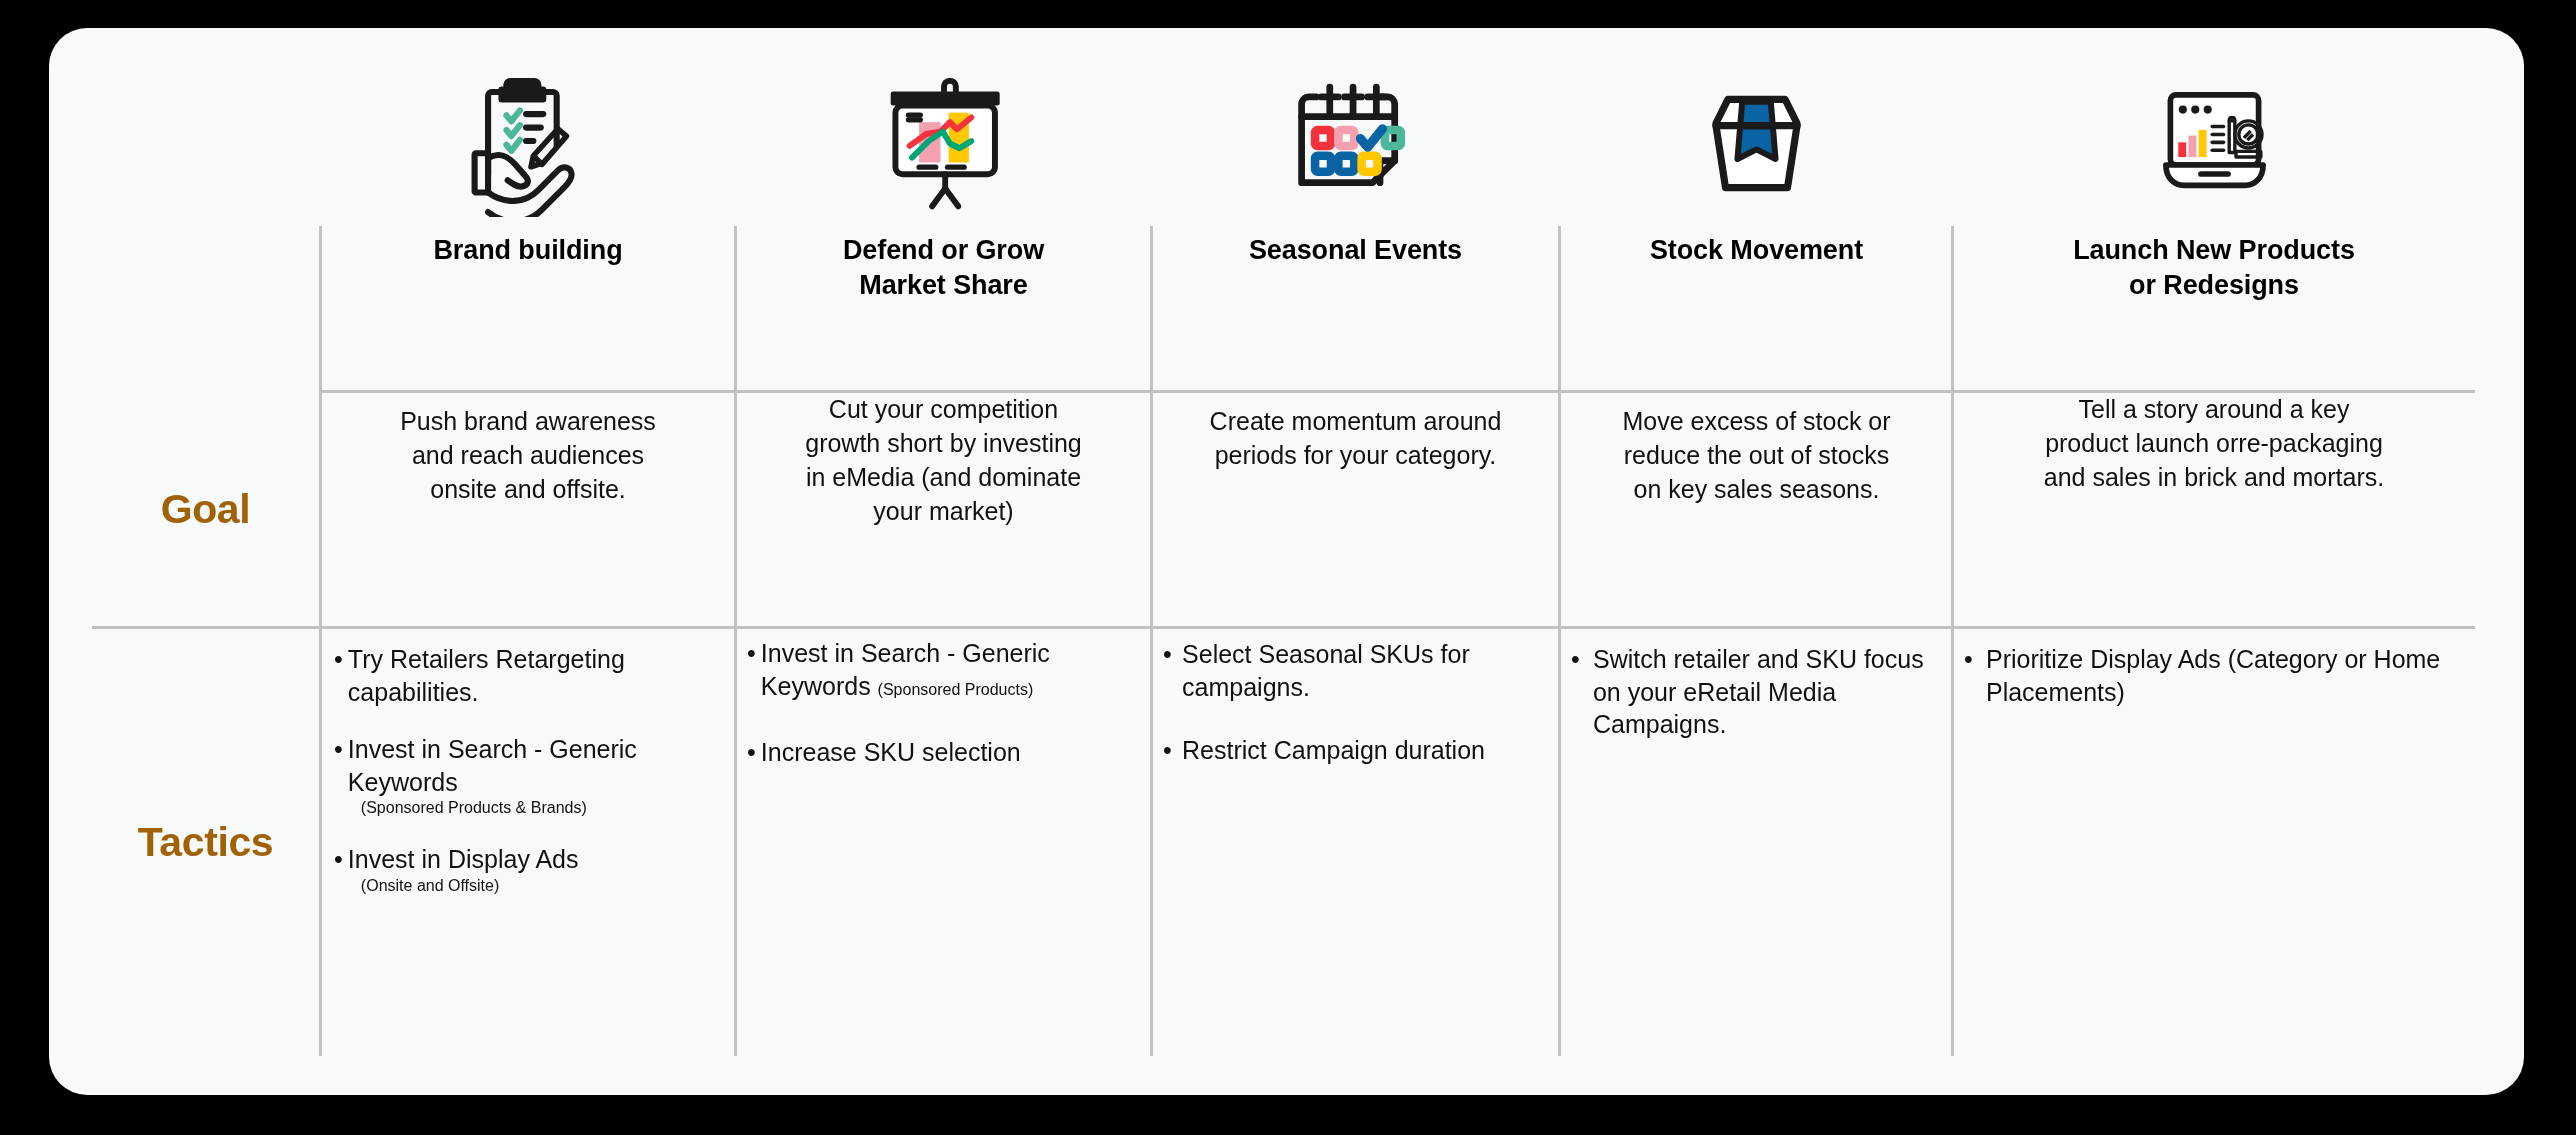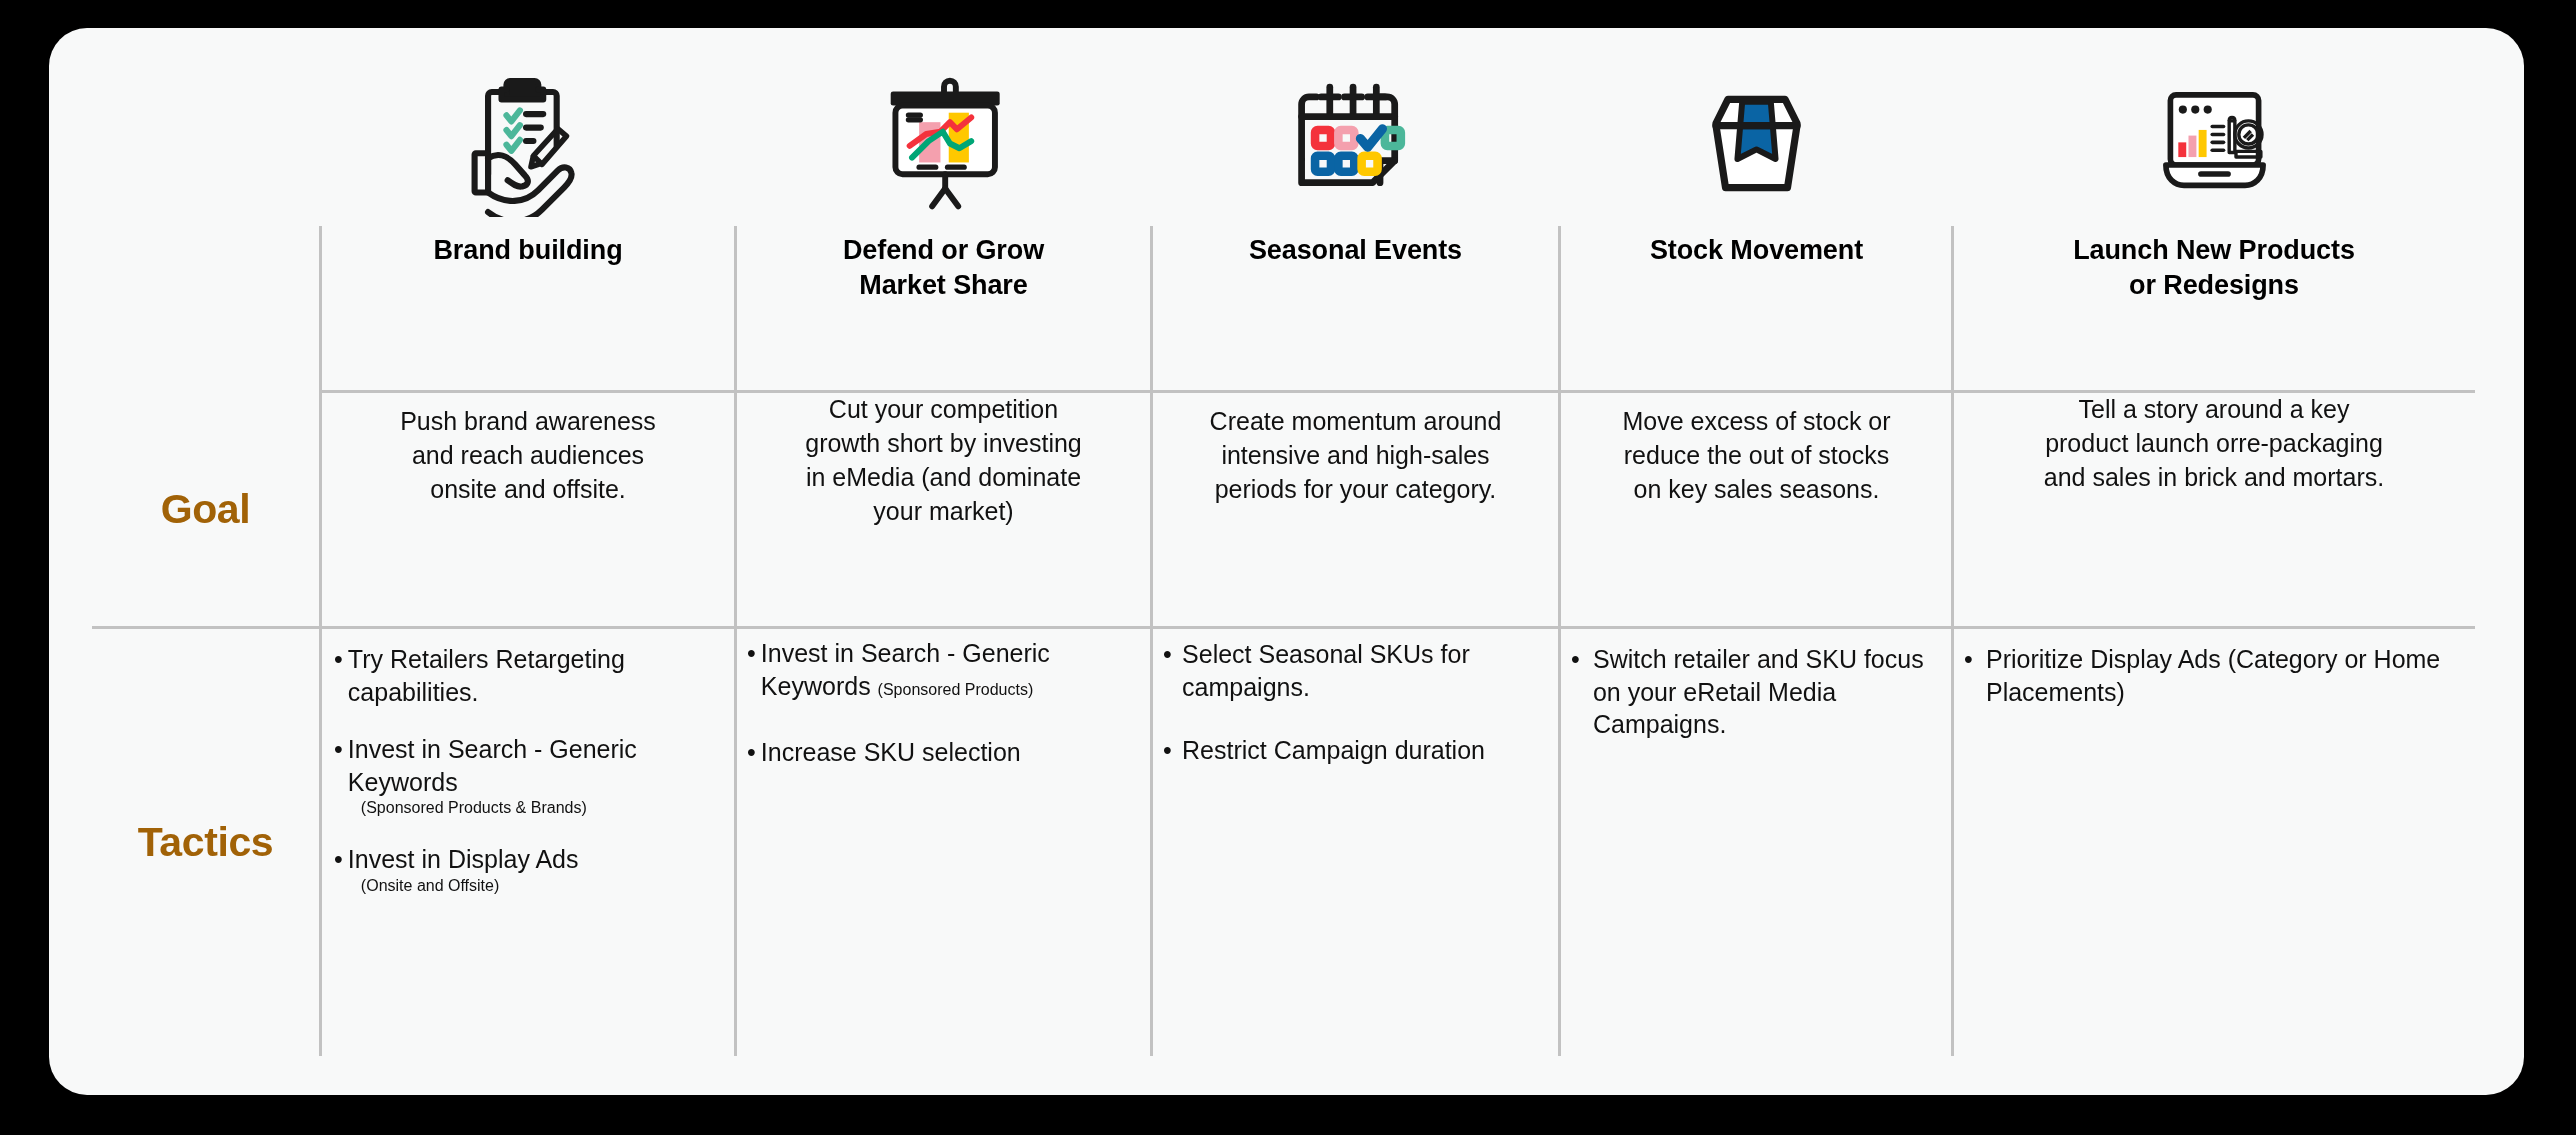--- a/index.html
+++ b/index.html
@@ -274,21 +274,20 @@
     <div>onsite and offsite.</div>
   </div>
   <div class="goal-cell c1" style="top:364px">
     <div>Cut your competition</div>
     <div>growth short by investing</div>
     <div>in eMedia (and dominate</div>
     <div>your market)</div>
   </div>
   <div class="goal-cell c2">
     <div>Create momentum around</div>
-    <div>intensive and high-sales</div>
     <div>periods for your category.</div>
   </div>
   <div class="goal-cell c3">
     <div>Move excess of stock or</div>
     <div>reduce the out of stocks</div>
     <div>on key sales seasons.</div>
   </div>
   <div class="goal-cell c4" style="top:364px">
     <div>Tell a story around a key</div>
     <div>product launch orre-packaging</div>

